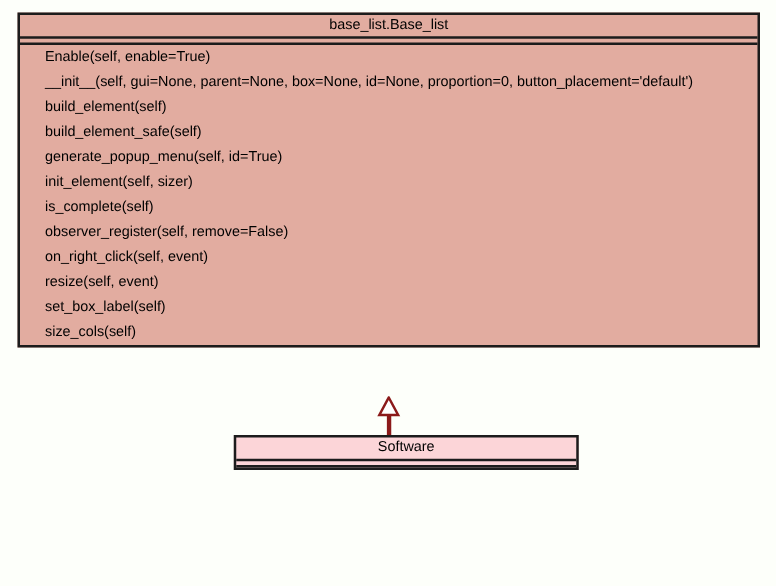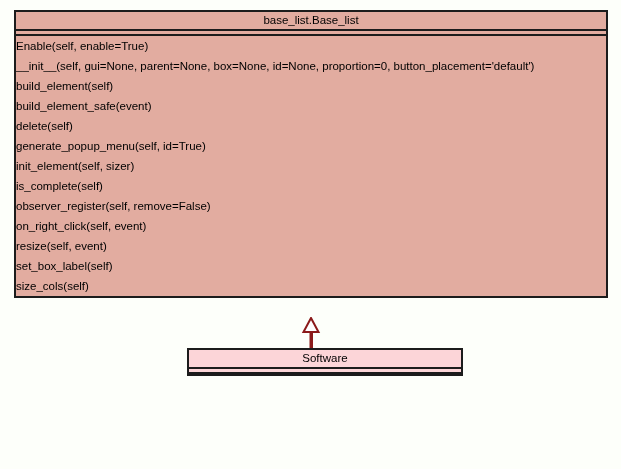--- a/index.html
+++ b/index.html
@@ -51,21 +51,21 @@
   .attrs-compartment {
     height: 5px;
     border-bottom: 2px solid var(--border);
   }
   .methods-compartment {
     padding: 0;
   }
   .method-row {
     font-size: 11.5px;
     line-height: 20px;
-    padding-left: 0;
+    padding-left: 20px;
     white-space: nowrap;
     overflow: hidden;
   }
   .inheritance-arrow {
     position: absolute;
     left: 299px;
     top: 317px;
     width: 24px;
     height: 32px;
   }
@@ -83,22 +83,21 @@
 
 <div class="canvas">
 
   <div class="class-box base">
     <div class="class-name">base_list.Base_list</div>
     <div class="attrs-compartment"></div>
     <div class="methods-compartment">
         <div class="method-row">Enable(self, enable=True)</div>
         <div class="method-row">__init__(self, gui=None, parent=None, box=None, id=None, proportion=0, button_placement='default')</div>
         <div class="method-row">build_element(self)</div>
-        <div class="method-row">build_element_safe(event)</div>
-        <div class="method-row">delete(self)</div>
+        <div class="method-row">build_element_safe(self)</div>
         <div class="method-row">generate_popup_menu(self, id=True)</div>
         <div class="method-row">init_element(self, sizer)</div>
         <div class="method-row">is_complete(self)</div>
         <div class="method-row">observer_register(self, remove=False)</div>
         <div class="method-row">on_right_click(self, event)</div>
         <div class="method-row">resize(self, event)</div>
         <div class="method-row">set_box_label(self)</div>
         <div class="method-row">size_cols(self)</div>
       </div>
   </div>

